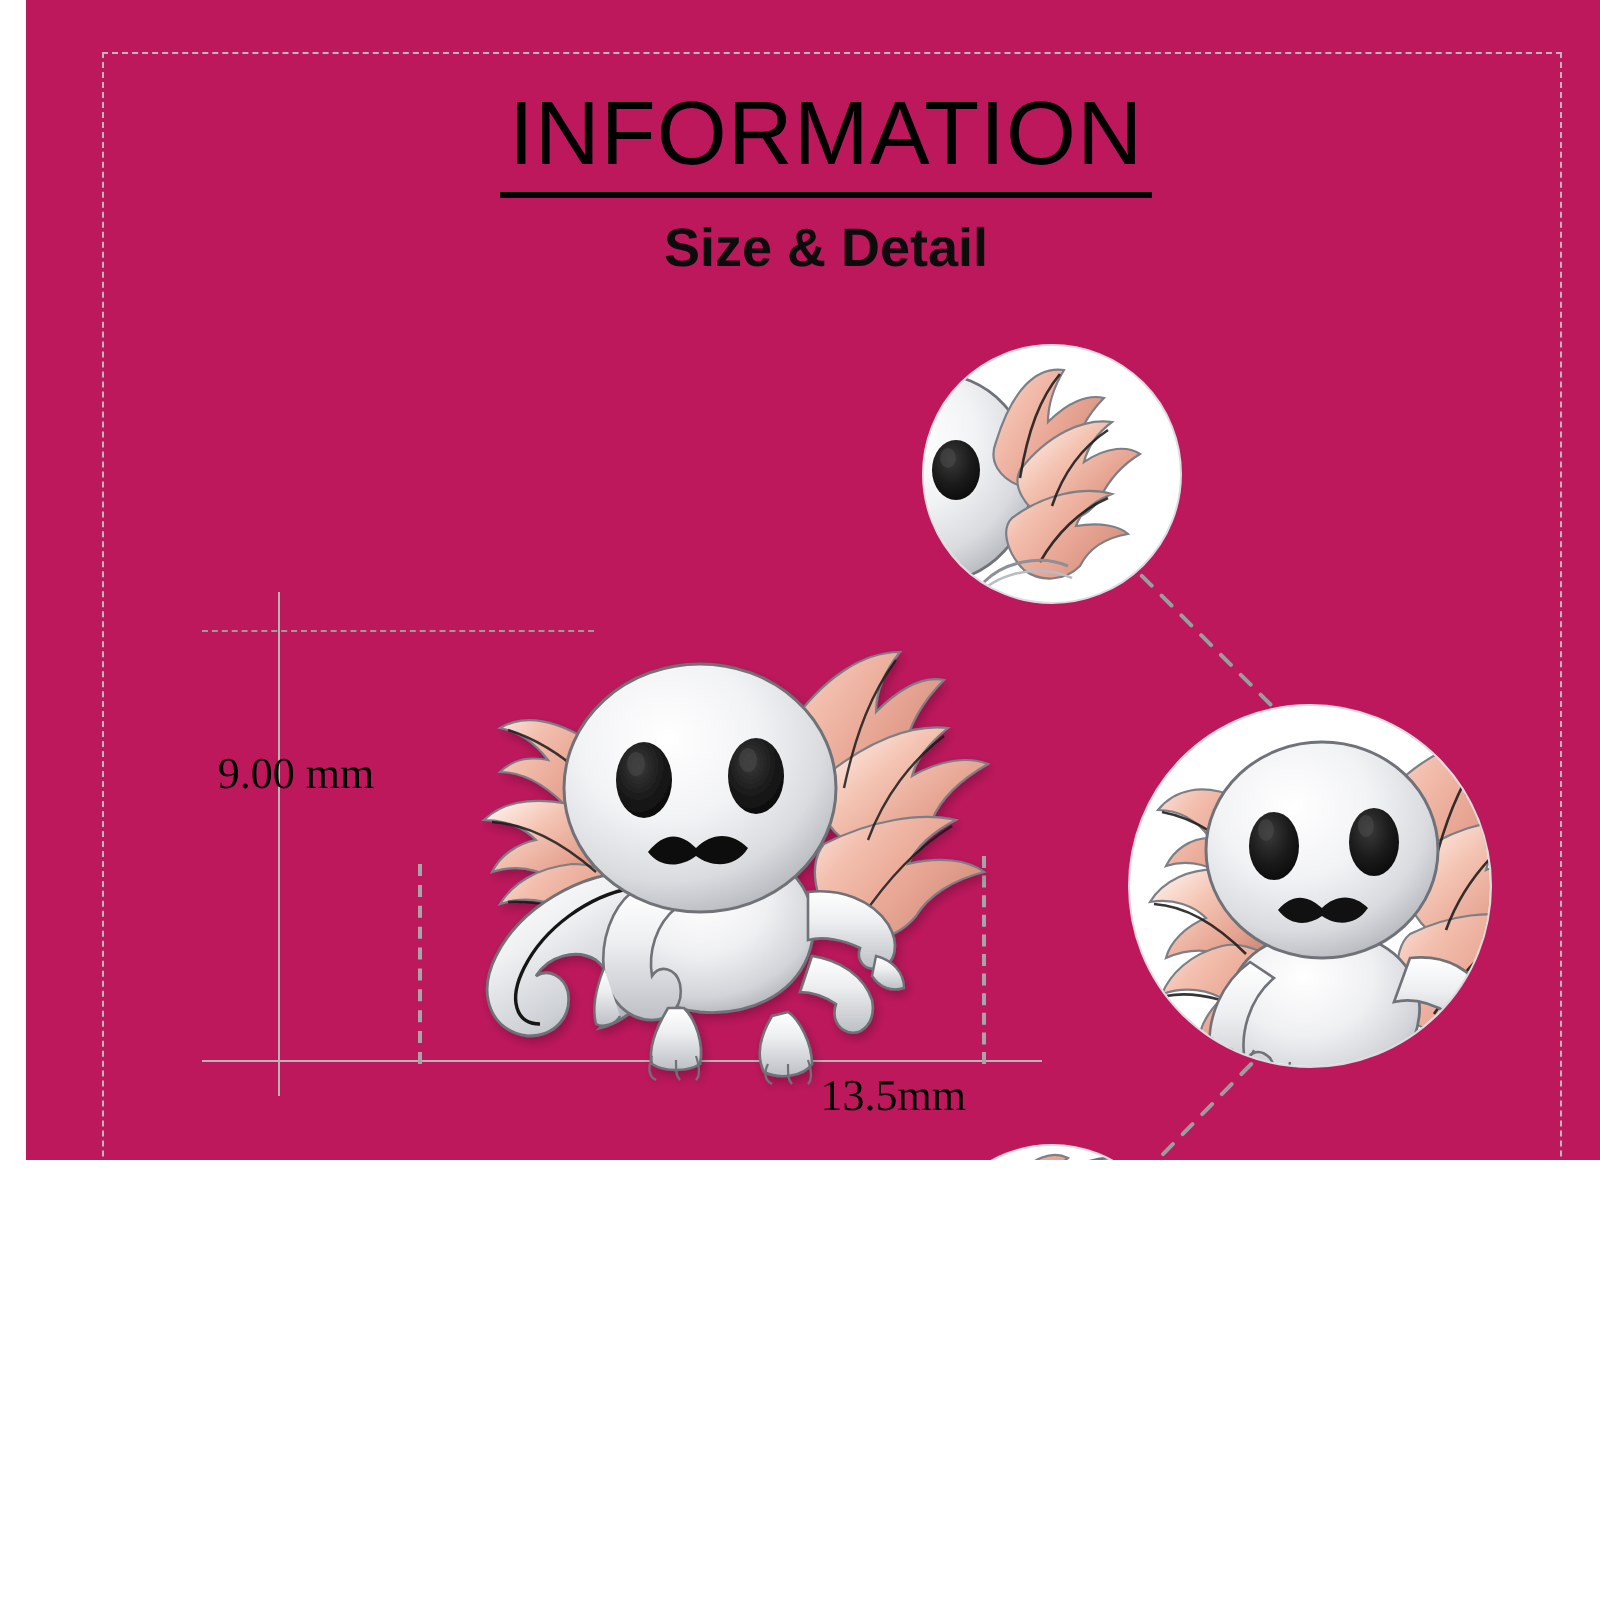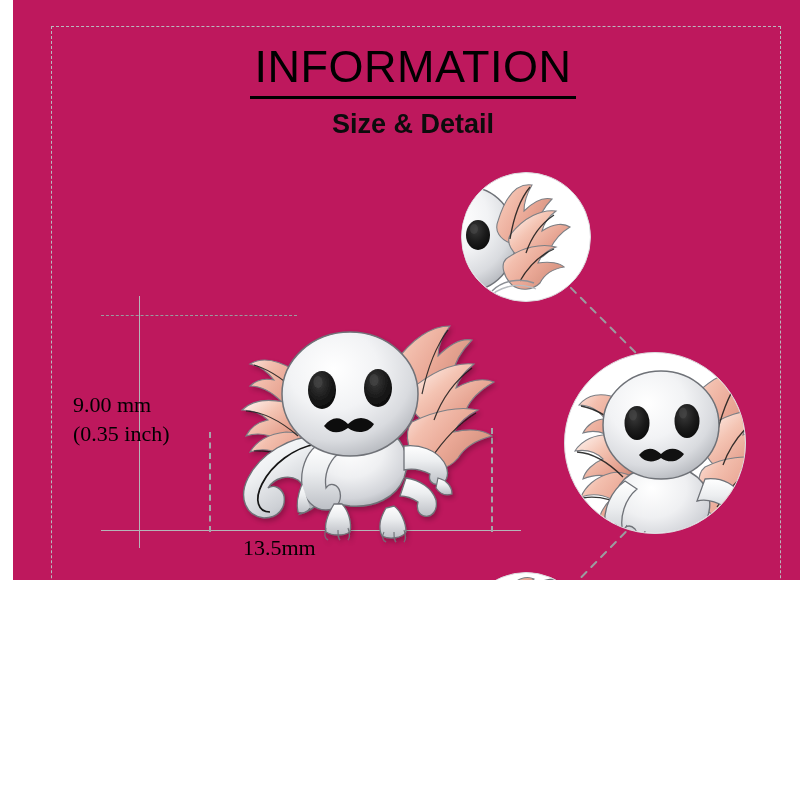--- a/index.html
+++ b/index.html
@@ -98,30 +98,30 @@
     width: 0;
     height: 104px;
     border-left: 2px dashed #a6a6aa;
   }
 
   
   .dim-label {
     position: absolute;
     font-family: "Liberation Serif", serif;
     color: #000000;
-    text-align: left;
+    text-align: right;
     line-height: 1.32;
     white-space: nowrap;
   }
   .dim-vert {
     left: 60px;
-    top: 390px;
+    top: 372px;
     width: 150px;
     font-size: 22px;
-    text-align: left;
+    text-align: center;
   }
   .dim-horiz {
     left: 230px;
     top: 533px;
     width: 240px;
     font-size: 22px;
   }
 
   
   .fig {
@@ -154,21 +154,20 @@
   </div>
 
   <div class="guide v-solid"></div>
   <div class="guide h-dash-top"></div>
   <div class="guide h-solid-bottom"></div>
   <div class="guide v-dash-left"></div>
   <div class="guide v-dash-right"></div>
 
   <div class="dim-label dim-vert">
     <div>9.00 mm</div>
-    <div>(0.35 inch)</div>
   </div>
 
   <div class="dim-label dim-horiz">
     <div>13.5mm</div>
   </div>
 
   <svg width="0" height="0" style="position:absolute">
     <defs>
       <radialGradient id="gHead" cx="38%" cy="30%" r="78%">
         <stop offset="0%" stop-color="#ffffff"></stop>

